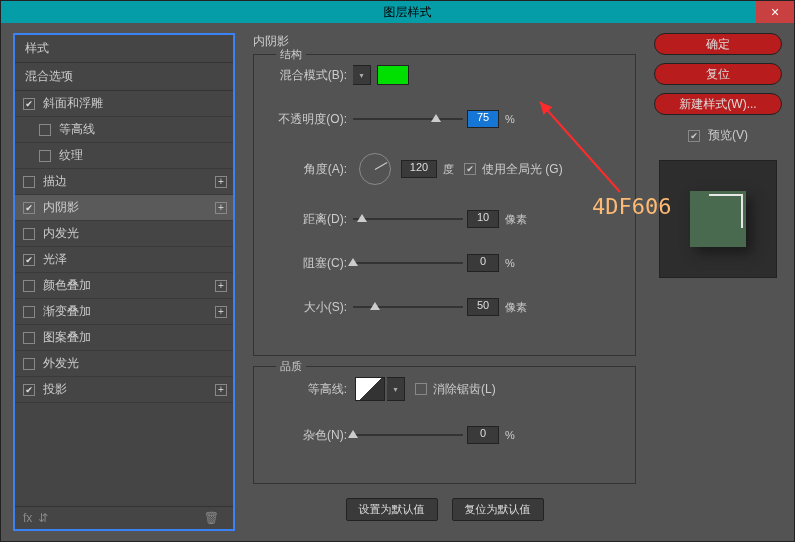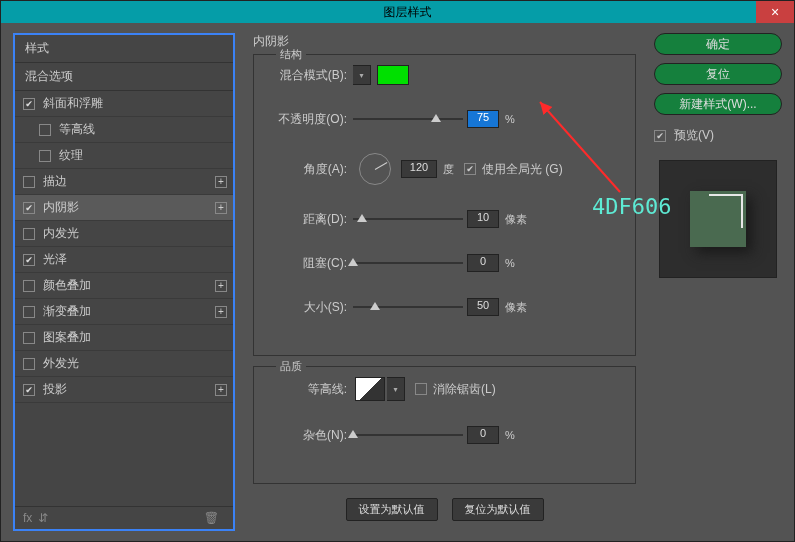--- a/index.html
+++ b/index.html
@@ -36,27 +36,27 @@
 .numbox.hl { background: #1676d6; color: #fff; }
 .unit { font-size: 11px; margin-left: 2px; }
 .angle { width: 32px; height: 32px; border: 1px solid #888; border-radius: 50%; margin: 0 6px; position: relative; }
 .angle::after { content: ""; position: absolute; width: 14px; height: 1px; background: #ccc; top: 50%; left: 50%; transform-origin: left; transform: rotate(-30deg); }
 .contour { width: 30px; height: 24px; background: linear-gradient(135deg, #fff 50%, #333 50%); margin: 0 2px; border: 1px solid #222; }
 .chkinline { width: 12px; height: 12px; border: 1px solid #888; margin: 0 6px 0 10px; display: flex; align-items: center; justify-content: center; font-size: 9px; }
 .chkinline.on::after { content: "✔"; }
 .btns { display: flex; gap: 14px; justify-content: center; margin-top: 4px; }
 .btn-wide { border: 1px solid #222; background: #3a3a3a; color: #ddd; font-size: 11px; padding: 3px 12px; cursor: pointer; border-radius: 2px; }
 .rightcol { width: 128px; display: flex; flex-direction: column; gap: 8px; align-items: stretch; }
-.rbtn { border: 1px solid #222; background: #15803d; color: #ddd; font-size: 12px; height: 22px; border-radius: 11px; display: flex; align-items: center; justify-content: center; cursor: pointer; }
-.prevrow { display: flex; align-items: center; justify-content: flex-start; gap: 4px; margin: 4px 0; font-size: 12px; }
+.rbtn { border: 1px solid #222; background: #b91c1c; color: #ddd; font-size: 12px; height: 22px; border-radius: 11px; display: flex; align-items: center; justify-content: center; cursor: pointer; }
+.prevrow { display: flex; align-items: center; justify-content: center; gap: 4px; margin: 4px 0; font-size: 12px; }
 .preview { width: 118px; height: 118px; background: #2d2d2d; border: 1px solid #222; margin-top: 4px; display: flex; align-items: center; justify-content: center; align-self: center; }
 .preview .sq { width: 56px; height: 56px; background: #4a6a50; box-shadow: 6px 6px 12px #1a1a1a; position: relative; }
 .preview .sq::before { content: ""; position: absolute; top: 3px; right: 3px; width: 34px; height: 2px; background: #e8e8e8; }
 .preview .sq::after { content: ""; position: absolute; top: 3px; right: 3px; width: 2px; height: 34px; background: #e8e8e8; }
-.annot { position: absolute; color: #5eead4; font-size: 22px; font-family: monospace; pointer-events: none; text-align: center; }
+.annot { position: absolute; color: #fdba74; font-size: 22px; font-family: monospace; pointer-events: none; text-align: center; }
 .arrow-svg { position: absolute; pointer-events: none; }
 </style>
 </head>
 <body>
 
 <div class="window">
   <div class="titlebar">
     <div class="title">图层样式</div>
     <div class="close">×</div>
   </div>

